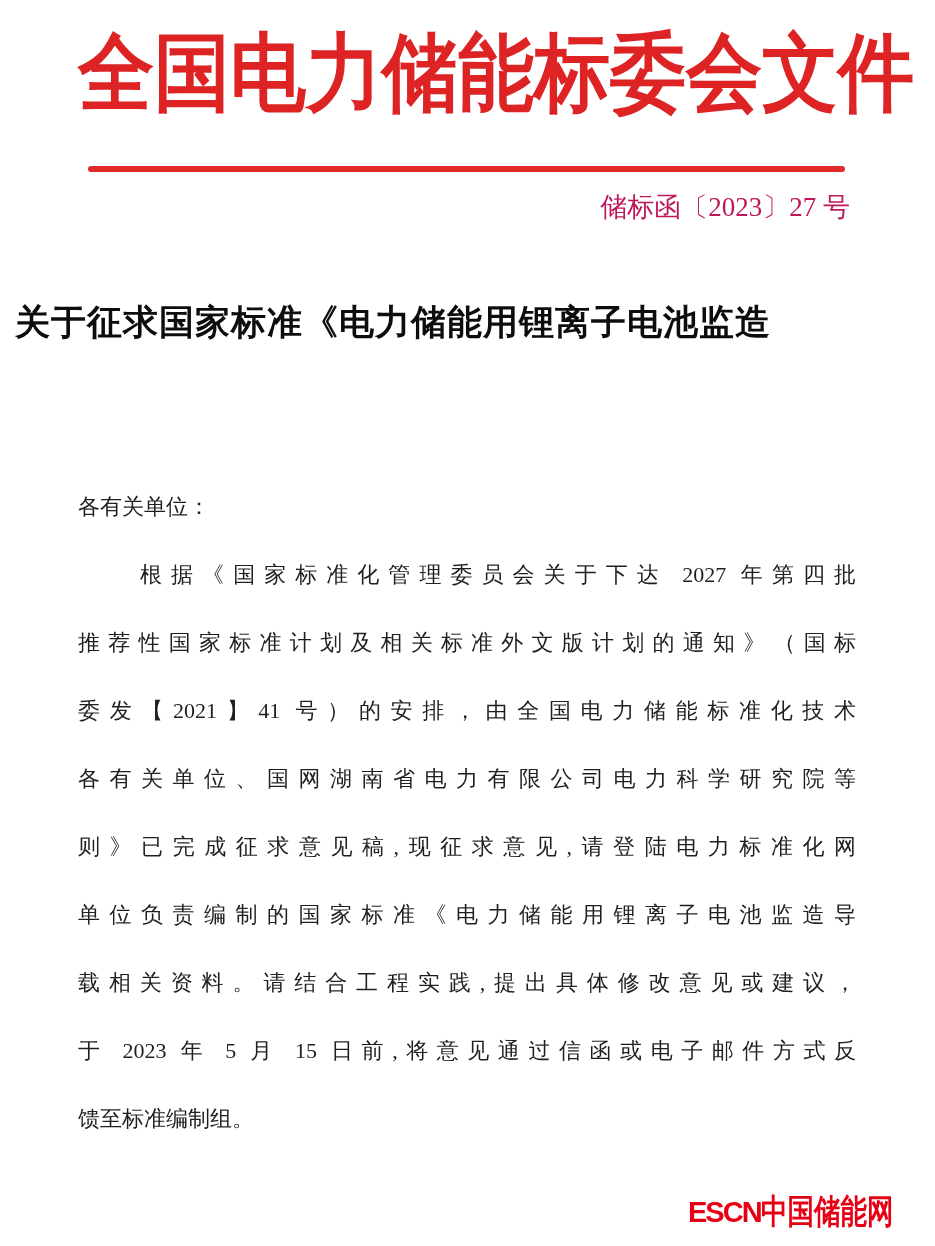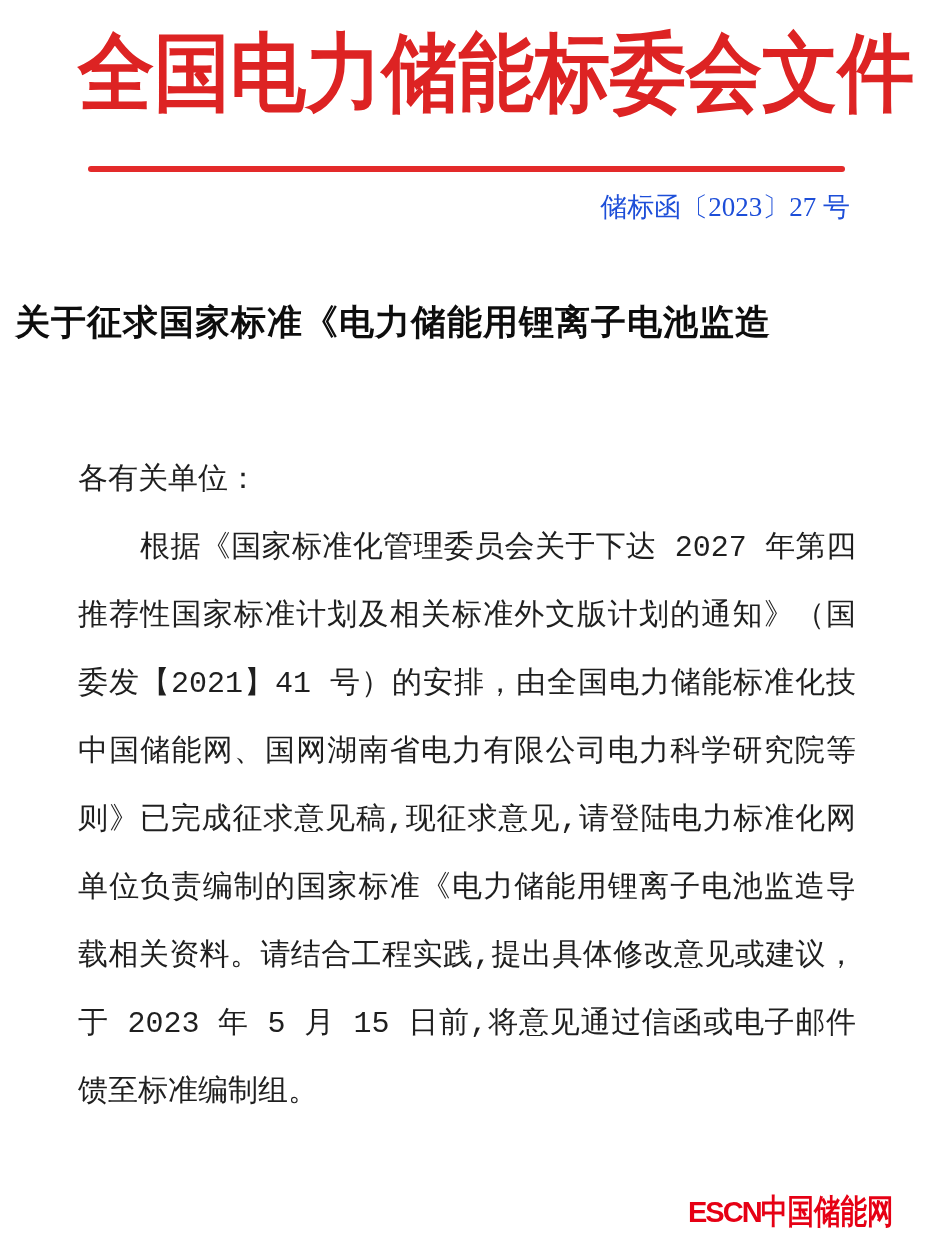--- a/index.html
+++ b/index.html
@@ -43,47 +43,46 @@
     border-radius: 3px;
   }
 
   
   .doc-number {
     position: absolute;
     top: 190px;
     right: 85px;
     font-size: 27px;
     line-height: 34px;
-    color: #1d4ed8;
+    color: #be185d;
     white-space: nowrap;
   }
 
   
   .doc-title {
     position: absolute;
     top: 288px;
     left: 0;
     width: 786px;
     text-align: center;
     font-weight: bold;
     color: #0d0d0d;
     font-size: 35px;
     line-height: 69px;
     letter-spacing: 1px;
   }
 
   
   .body-block {
     position: absolute;
-    top: 446px;
+    top: 473px;
     left: 78px;
     width: 778px;
-    font-size: 30px;
+    font-size: 22px;
     color: #1f1f1f;
-    font-family: Liberation Mono, monospace;
   }
   .line {
     height: 68px;
     line-height: 68px;
     text-align: justify;
     text-align-last: justify;
     text-justify: inter-character;
     overflow: hidden;
   }
   .line.no-justify {
@@ -141,21 +140,21 @@
   <div>关于征求国家标准《电力储能用锂离子电池监造</div>
 </div>
 
 <div class="body-block">
 
   <div class="line no-justify">各有关单位：</div>
 
   <div class="line indent">根据《国家标准化管理委员会关于下达 2027 年第四批</div>
   <div class="line">推荐性国家标准计划及相关标准外文版计划的通知》（国标</div>
   <div class="line">委发【2021】41 号）的安排，由全国电力储能标准化技术</div>
-  <div class="line">中国储能网、国网湖南省电力有限公司电力科学研究院等</div>
+  <div class="line">各有关单位、国网湖南省电力有限公司电力科学研究院等</div>
   <div class="line">则》已完成征求意见稿,现征求意见,请登陆电力标准化网</div>
   <div class="line">单位负责编制的国家标准《电力储能用锂离子电池监造导</div>
 
 
   <div class="line">载相关资料。请结合工程实践,提出具体修改意见或建议，</div>
   <div class="line">于 2023 年 5 月 15 日前,将意见通过信函或电子邮件方式反</div>
 
   <div class="line no-justify">馈至标准编制组。</div>
 </div>
 

